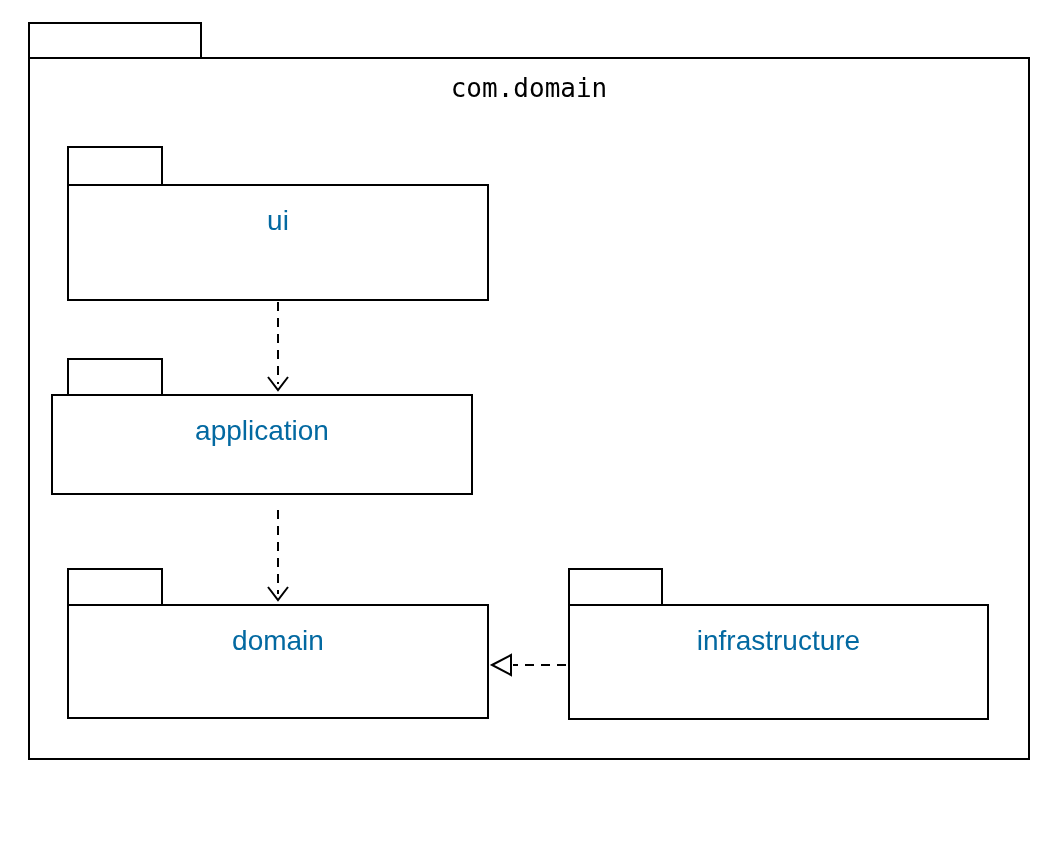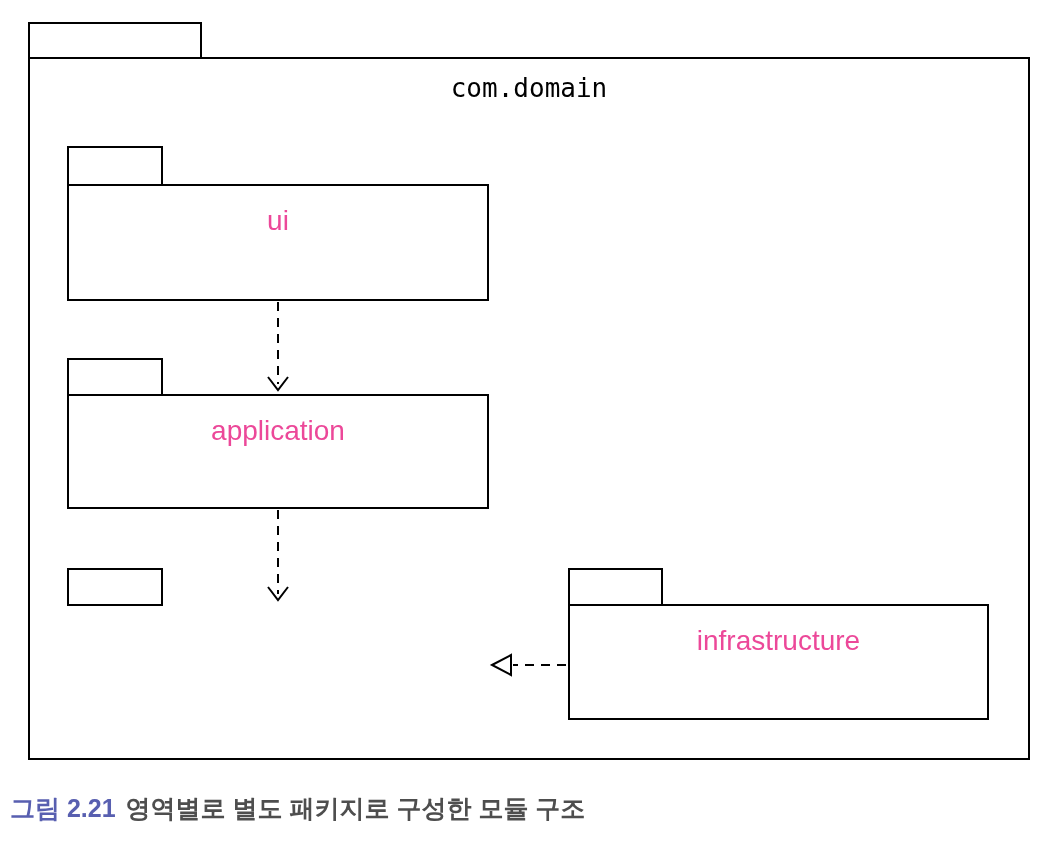--- a/index.html
+++ b/index.html
@@ -33,34 +33,34 @@
     text-align: center;
     font-family: "DejaVu Sans Mono", monospace;
     font-size: 26px;
     color: #000000;
     letter-spacing: 0px;
   }
   
   .ui-tab     { left: 67px;  top: 146px; width: 96px; height: 40px; }
   .ui-body    { left: 67px;  top: 184px; width: 422px; height: 117px; }
   .app-tab    { left: 67px;  top: 358px; width: 96px; height: 38px; }
-  .app-body   { left: 67px;  top: 394px; width: 422px; height: 115px; }
+  .app-body   { left: 51px;  top: 394px; width: 422px; height: 101px; }
   .dom-tab    { left: 67px;  top: 568px; width: 96px; height: 38px; }
   .dom-body   { left: 67px;  top: 604px; width: 422px; height: 115px; }
   .infra-tab  { left: 568px; top: 568px; width: 95px; height: 38px; }
   .infra-body { left: 568px; top: 604px; width: 421px; height: 116px; padding-left: 20px; }
   .pkg-label {
     position: absolute;
     left: 0; top: 18px;
     width: 100%;
     text-align: center;
     font-size: 28px;
     line-height: 34px;
     font-weight: 400;
-    color: #ec4899;
+    color: #0369a1;
   }
   .arrows {
     position: absolute;
     left: 0; top: 0;
     width: 1057px;
     height: 864px;
     pointer-events: none;
   }
   .caption {
     position: absolute;
@@ -87,20 +87,23 @@
   <div class="pkg-body ui-body">
     <div class="pkg-label">ui</div>
   </div>
 
   <div class="pkg-tab app-tab"></div>
   <div class="pkg-body app-body">
     <div class="pkg-label">application</div>
   </div>
 
   <div class="pkg-tab dom-tab"></div>
+  <div class="pkg-body dom-body">
+    <div class="pkg-label">domain</div>
+  </div>
 
   <div class="pkg-tab infra-tab"></div>
   <div class="pkg-body infra-body">
     <div class="pkg-label">infrastructure</div>
   </div>
 
   <svg class="arrows" viewBox="0 0 1057 864" xmlns="http://www.w3.org/2000/svg">
 
     <g>
       <line x1="278" y1="302" x2="278" y2="384" stroke="#000000" stroke-width="2" stroke-dasharray="9 7"></line>
@@ -111,17 +114,14 @@
       <line x1="278" y1="510" x2="278" y2="594" stroke="#000000" stroke-width="2" stroke-dasharray="9 7"></line>
       <polyline points="268,587 278,600 288,587" fill="none" stroke="#000000" stroke-width="2"></polyline>
     </g>
 
     <g>
       <line x1="566" y1="665" x2="513" y2="665" stroke="#000000" stroke-width="2" stroke-dasharray="9 7"></line>
       <polygon points="492,665 511,655 511,675" fill="#ffffff" stroke="#000000" stroke-width="2"></polygon>
     </g>
   </svg>
 
-  <div class="caption">
-    <span class="fig-label">그림 2.21</span><span class="fig-text">영역별로 별도 패키지로 구성한 모듈 구조</span>
-  </div>
 
 </div>
 
 </body></html>

